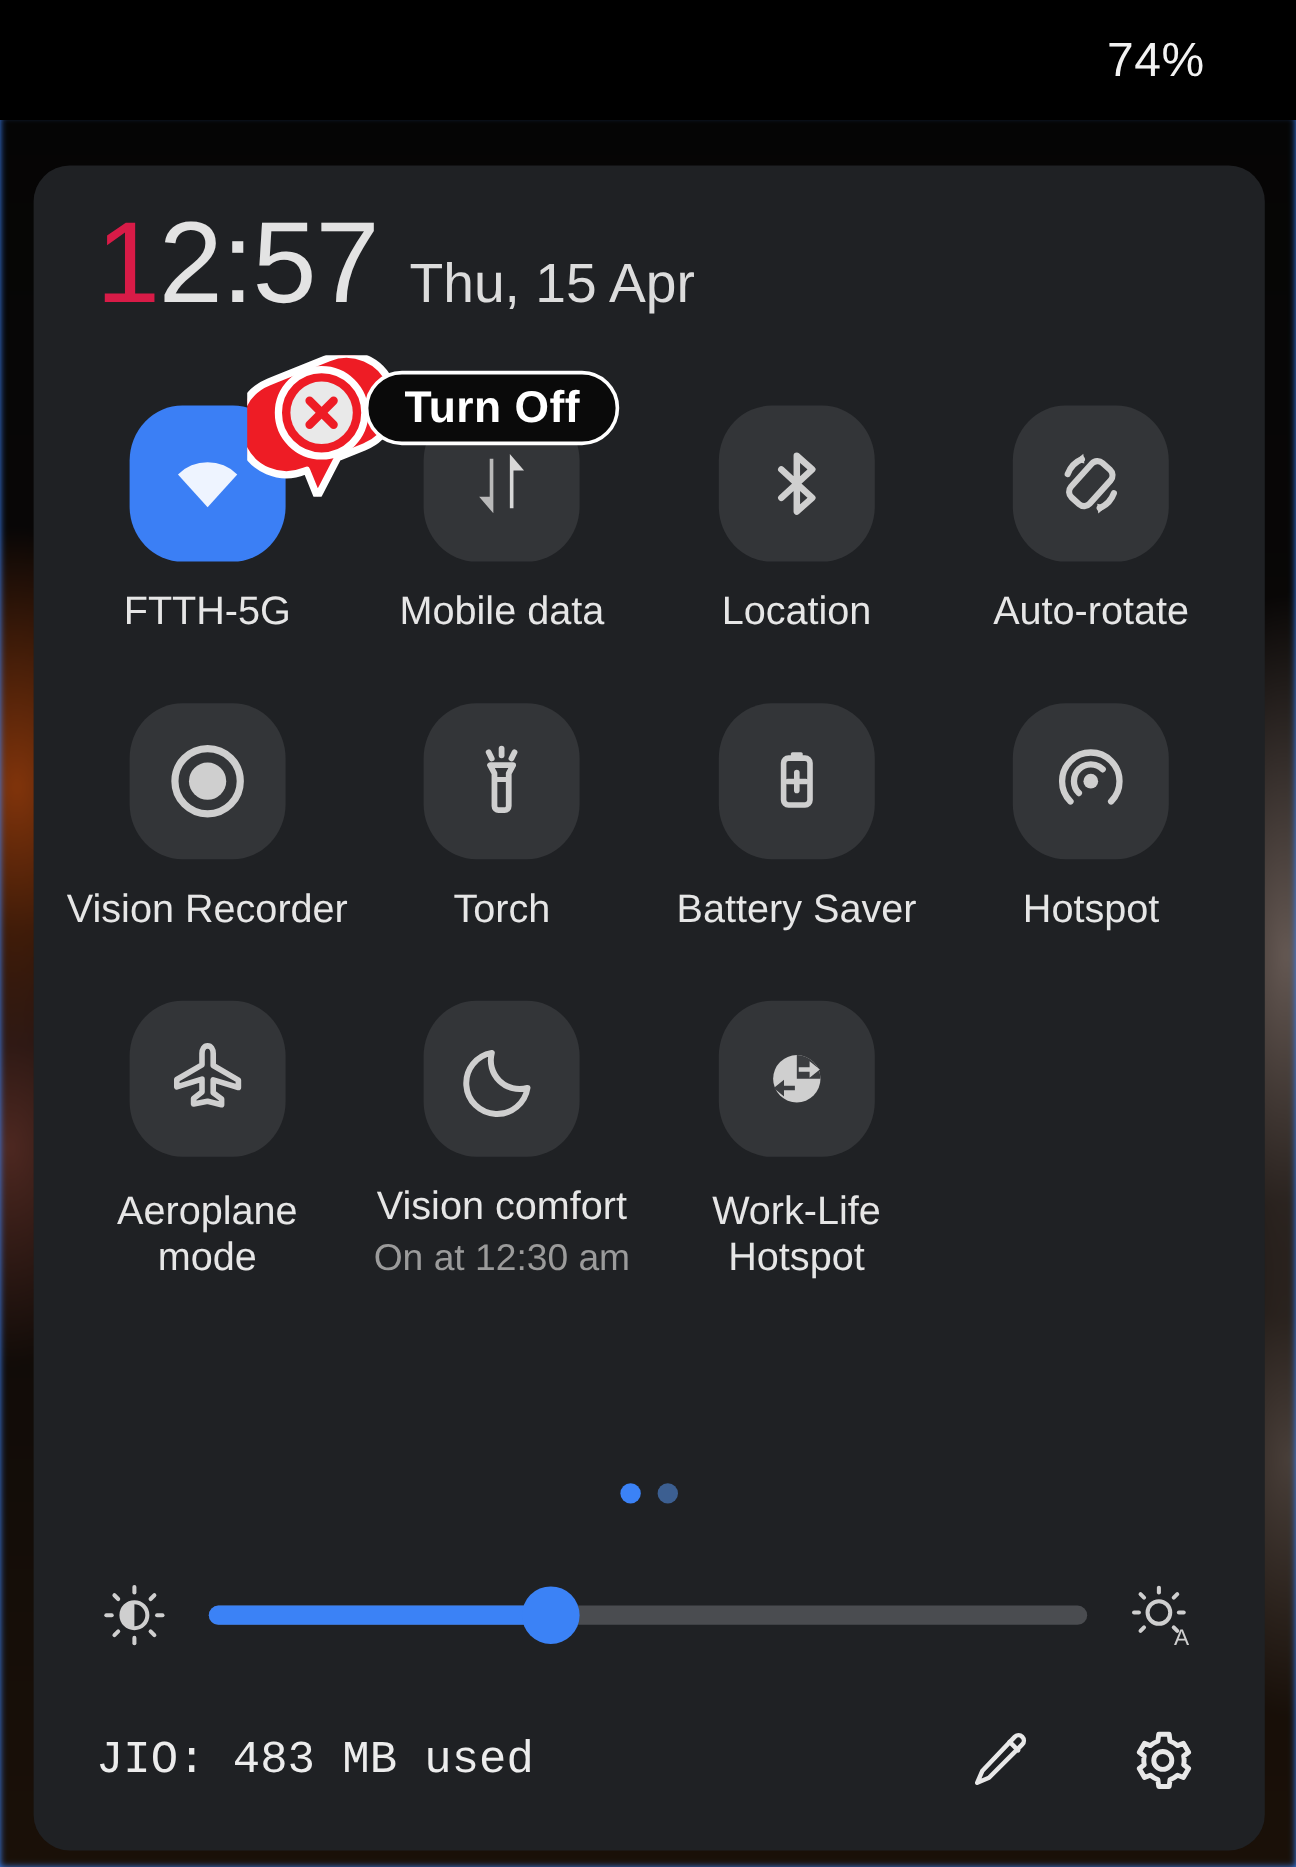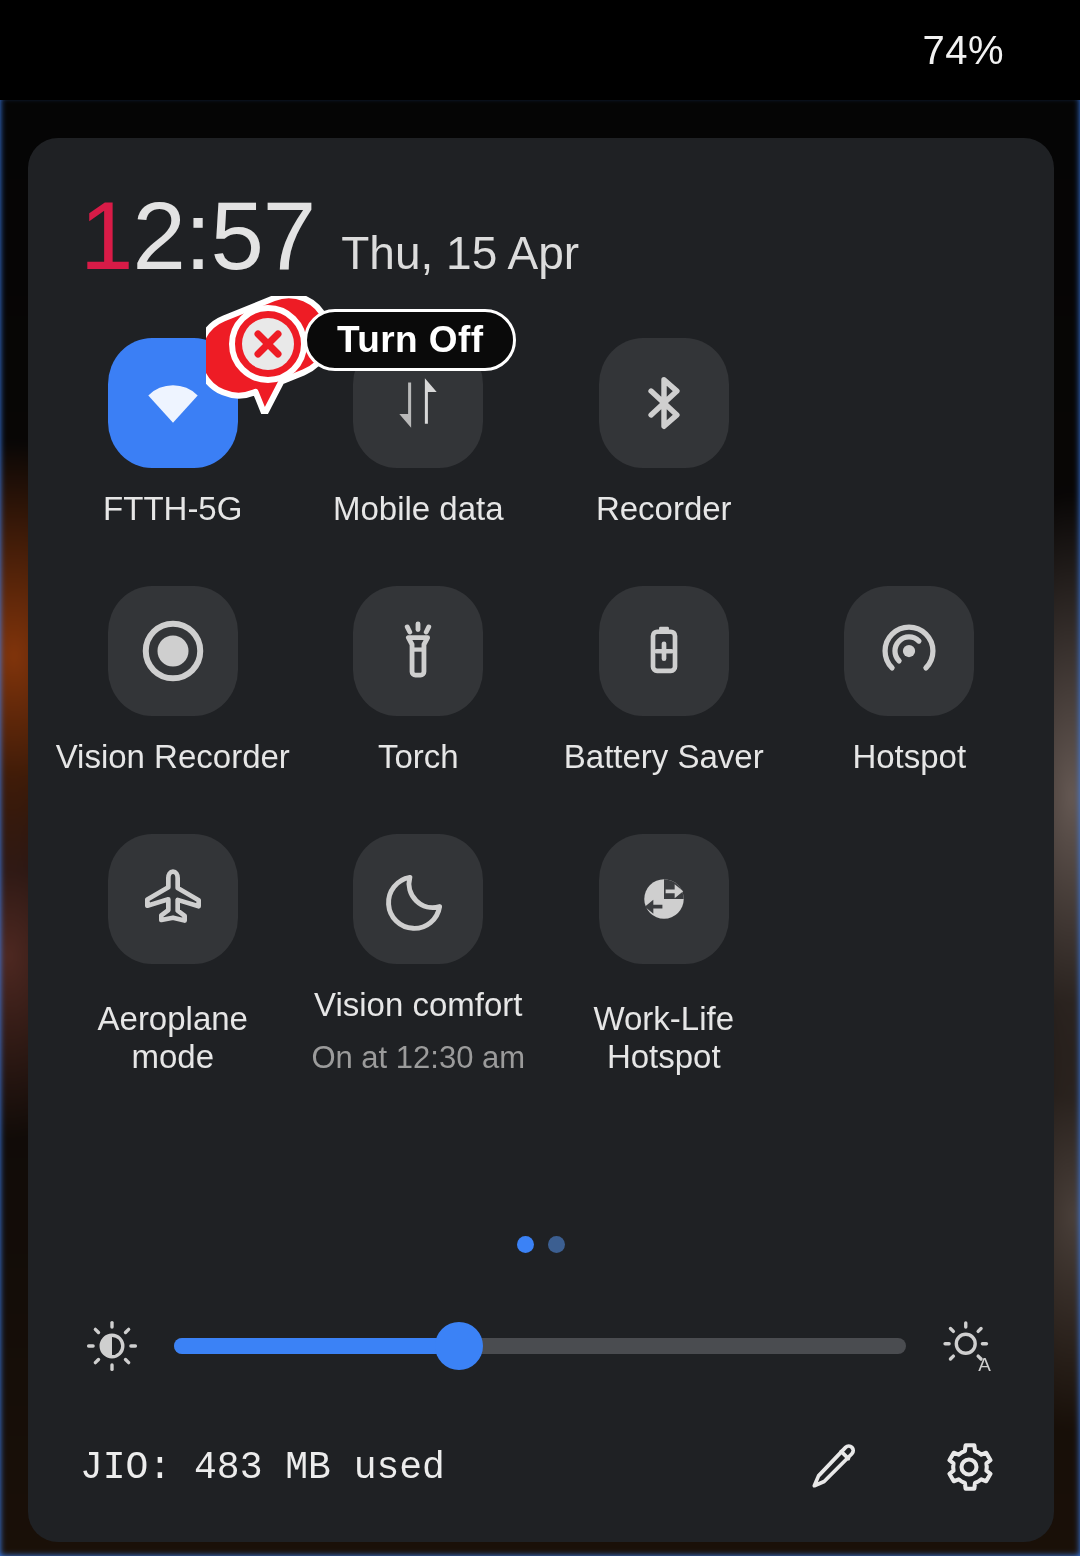--- a/index.html
+++ b/index.html
@@ -42,21 +42,21 @@
   .shade {
     position:absolute; left:28px; top:138px;
     width:1026px; height:1404px;
     background:#1f2124;
     border-radius:30px;
     overflow:hidden;
   }
 
   
   .clockrow {
-    position:absolute; left:52px; top:50px;
+    position:absolute; left:52px; top:34px;
     display:flex; align-items:baseline;
   }
   .clock {
     font-size:96px; font-weight:300;
     color:#e3e3e3; letter-spacing:-1px; line-height:1;
     font-family:"Liberation Sans", sans-serif;
   }
   .clock .hi { color:#d81b47; }
   .datetext {
     margin-left:26px; font-size:46px; font-weight:300;
@@ -86,21 +86,21 @@
   }
   .tile-ico.on { background:#3b7ff5; }
   .tile-ico svg { display:block; }
   .tile-label {
     margin-top:22px;
     font-size:33px; font-weight:400; color:#e6e6e6;
     text-align:center; line-height:1.15;
     max-width:240px;
   }
   .tile-sub {
-    margin-top:16px; font-size:31px; color:#9b9b9b;
+    margin-top:6px; font-size:31px; color:#9b9b9b;
     text-align:center; line-height:1.15;
   }
   .row-gap { height:58px; }
 
   
   .dots {
     position:absolute; left:0; top:1098px; width:1026px;
     display:flex; justify-content:center; gap:14px;
   }
   .dot { width:17px; height:17px; border-radius:50%; background:#3c5f91; }
@@ -190,21 +190,35 @@
             </svg>
           </div>
           <div class="tile-label">Mobile data</div>
         </div>
         <div class="tile">
           <div class="tile-ico">
             <svg width="62" height="62" viewBox="0 0 24 24">
               <path d="M7 7.4 L17 16.6 L12 21 V3 L17 7.4 L7 16.6" fill="none" stroke="#cfcfcf" stroke-width="2.1" stroke-linejoin="round" stroke-linecap="round"></path>
             </svg>
           </div>
-          <div class="tile-label">Recorder</div>
+          <div class="tile-label">Location</div>
+        </div>
+        <div class="tile">
+          <div class="tile-ico">
+            <svg width="68" height="68" viewBox="0 0 24 24">
+              <g transform="rotate(42 12 12)">
+                <rect x="8.3" y="5.2" width="7.4" height="13.6" rx="2.2" fill="none" stroke="#cfcfcf" stroke-width="1.8"></rect>
+              </g>
+              <path d="M5.2 9.2 A7.6 7.6 0 0 1 9.4 4.8" fill="none" stroke="#cfcfcf" stroke-width="1.8" stroke-linecap="round"></path>
+              <path d="M9.8 3.2 L10.1 6.1 L7.3 5.4 Z" fill="#cfcfcf"></path>
+              <path d="M18.8 14.8 A7.6 7.6 0 0 1 14.6 19.2" fill="none" stroke="#cfcfcf" stroke-width="1.8" stroke-linecap="round"></path>
+              <path d="M14.2 20.8 L13.9 17.9 L16.7 18.6 Z" fill="#cfcfcf"></path>
+            </svg>
+          </div>
+          <div class="tile-label">Auto-rotate</div>
         </div>
         <div class="row-gap" style="grid-column: 1 / -1;"></div>
         <div class="tile">
           <div class="tile-ico">
             <svg width="76" height="76" viewBox="0 0 24 24">
               <circle cx="12" cy="12" r="8.6" fill="none" stroke="#cfcfcf" stroke-width="1.9"></circle>
               <circle cx="12" cy="12" r="4.9" fill="#cfcfcf"></circle>
             </svg>
           </div>
           <div class="tile-label">Vision Recorder</div>

